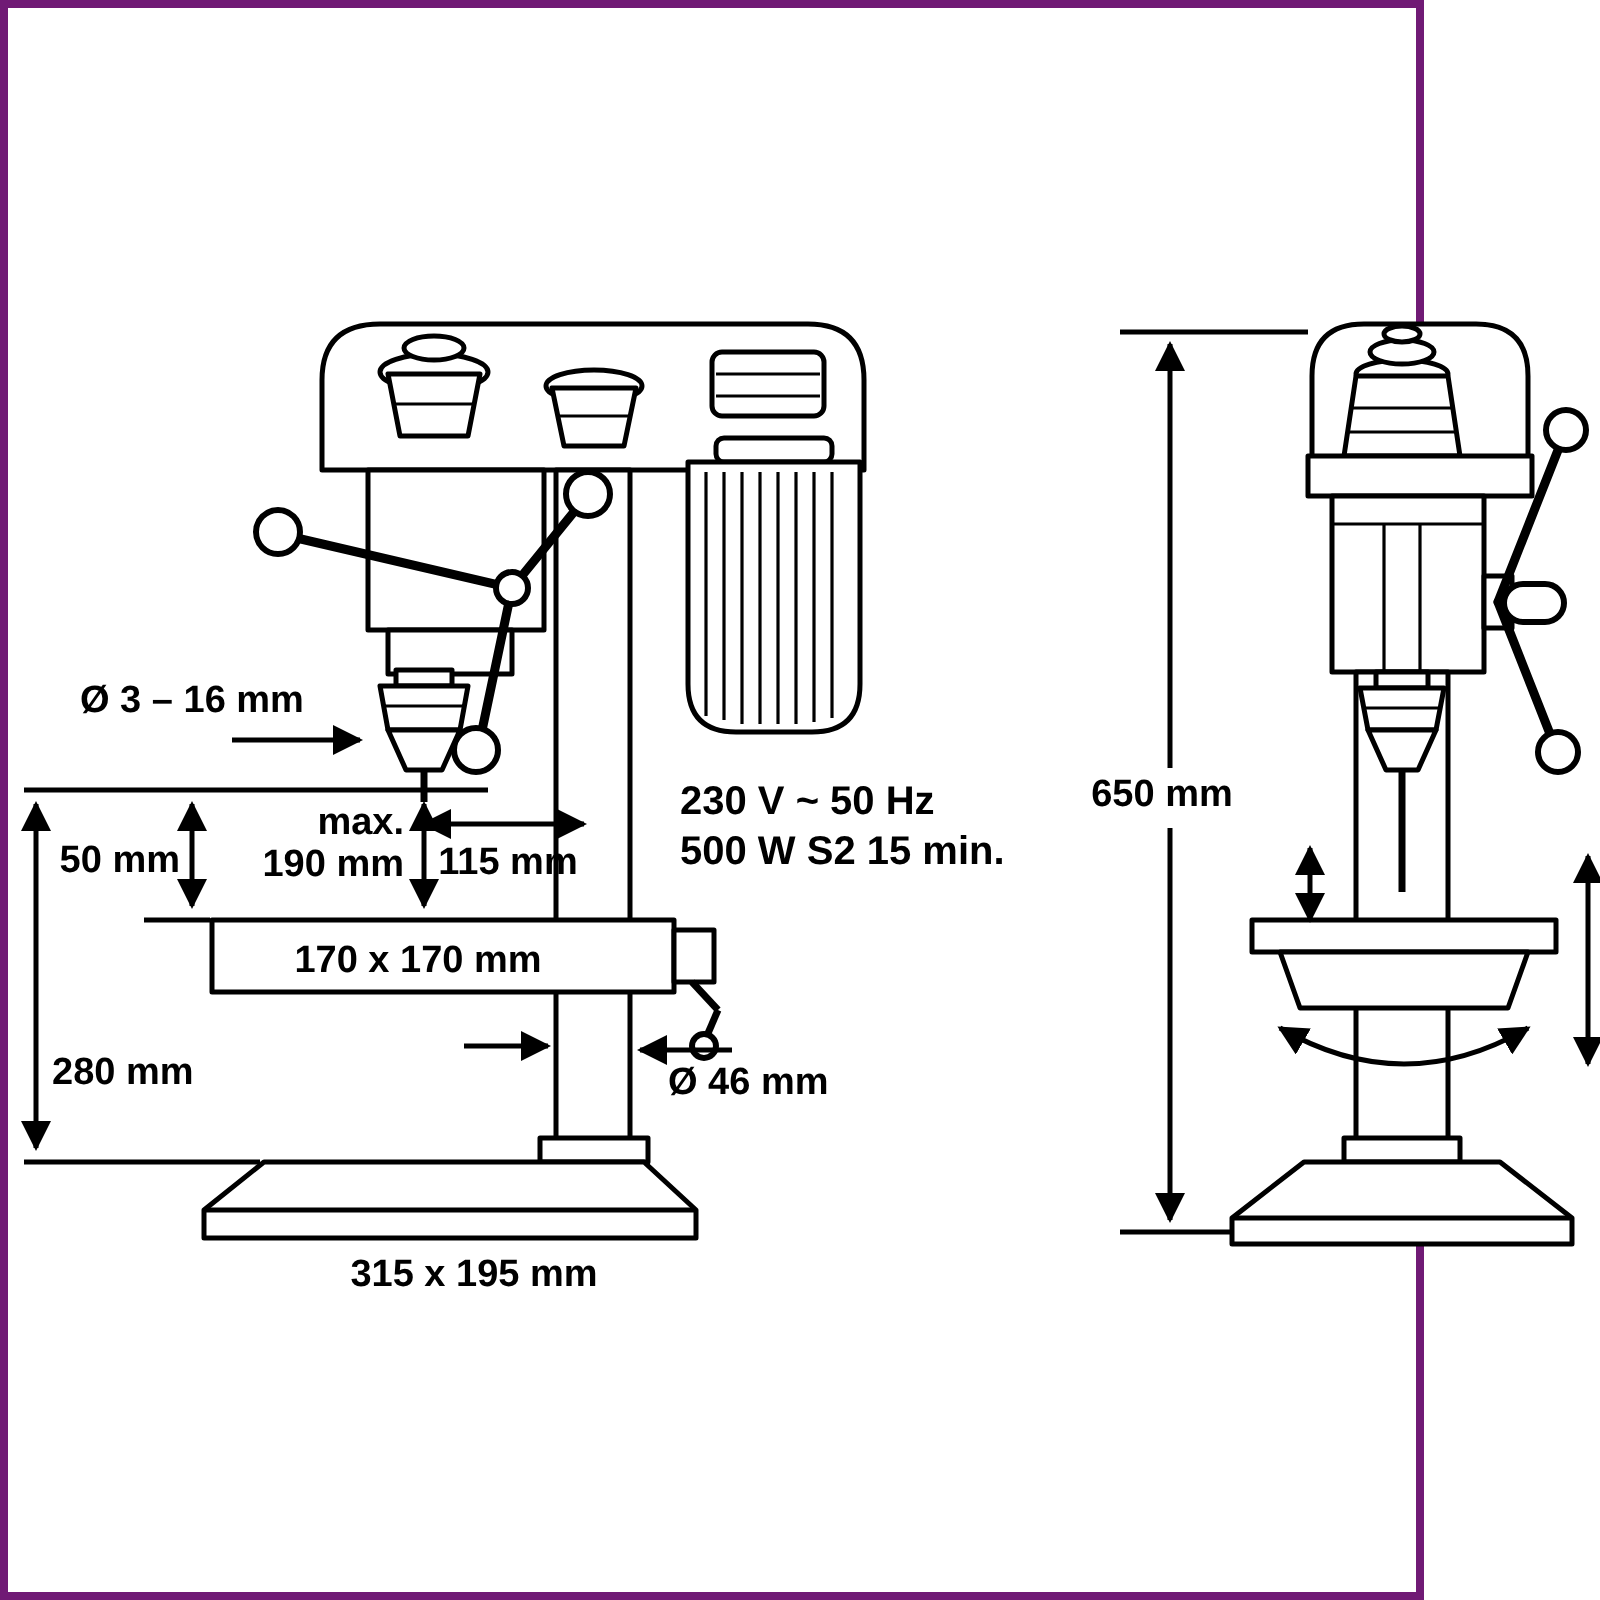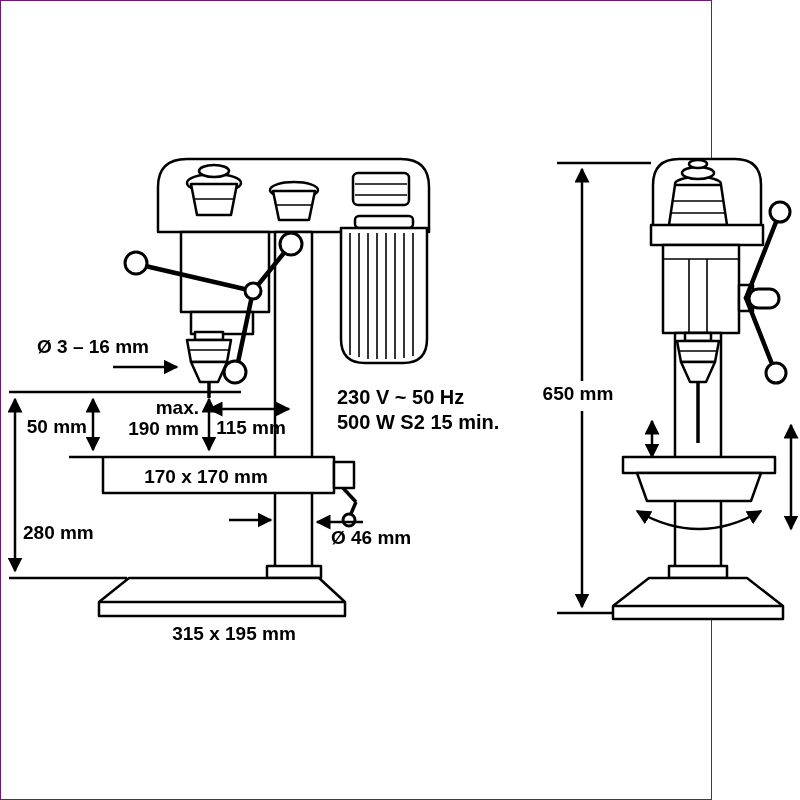--- a/index.html
+++ b/index.html
@@ -1,18 +1,18 @@
 <!DOCTYPE html>
 <html><head>
 <meta charset="utf-8">
 <style>
   html,body{margin:0;padding:0;background:#fff;}
   .page{
     width:712px;height:800px;position:relative;background:#ffffff;
-    border:1px solid #701a75;box-sizing:border-box;
+    border:4px solid #701a75;box-sizing:border-box;
     font-family:"Liberation Sans",sans-serif;
   }
   svg{display:block;}
   .shape{fill:#ffffff;stroke:#000;stroke-width:2.5;stroke-linejoin:round;}
   .ln{fill:none;stroke:#000;stroke-width:2.5;}
   .thin{fill:none;stroke:#000;stroke-width:1.6;}
   .thick{fill:none;stroke:#000;stroke-width:3.5;}
   .rod{fill:none;stroke:#000;stroke-width:4.5;stroke-linecap:round;}
   .ball{fill:#ffffff;stroke:#000;stroke-width:3;}
   .dim{fill:none;stroke:#000;stroke-width:2.5;}

